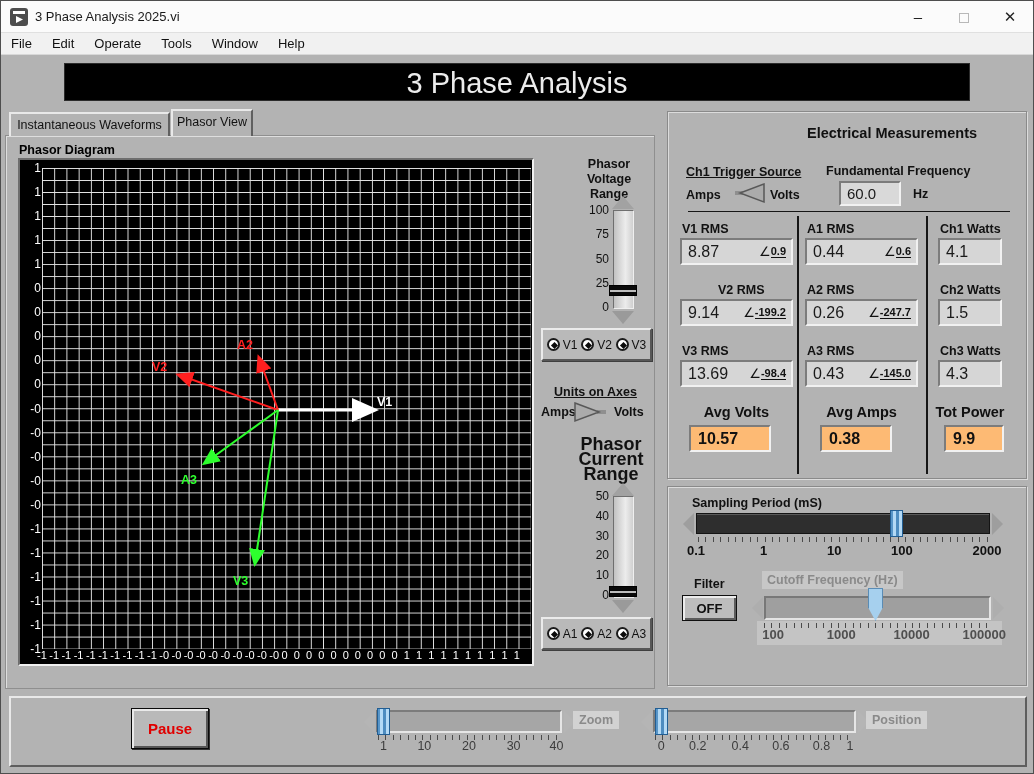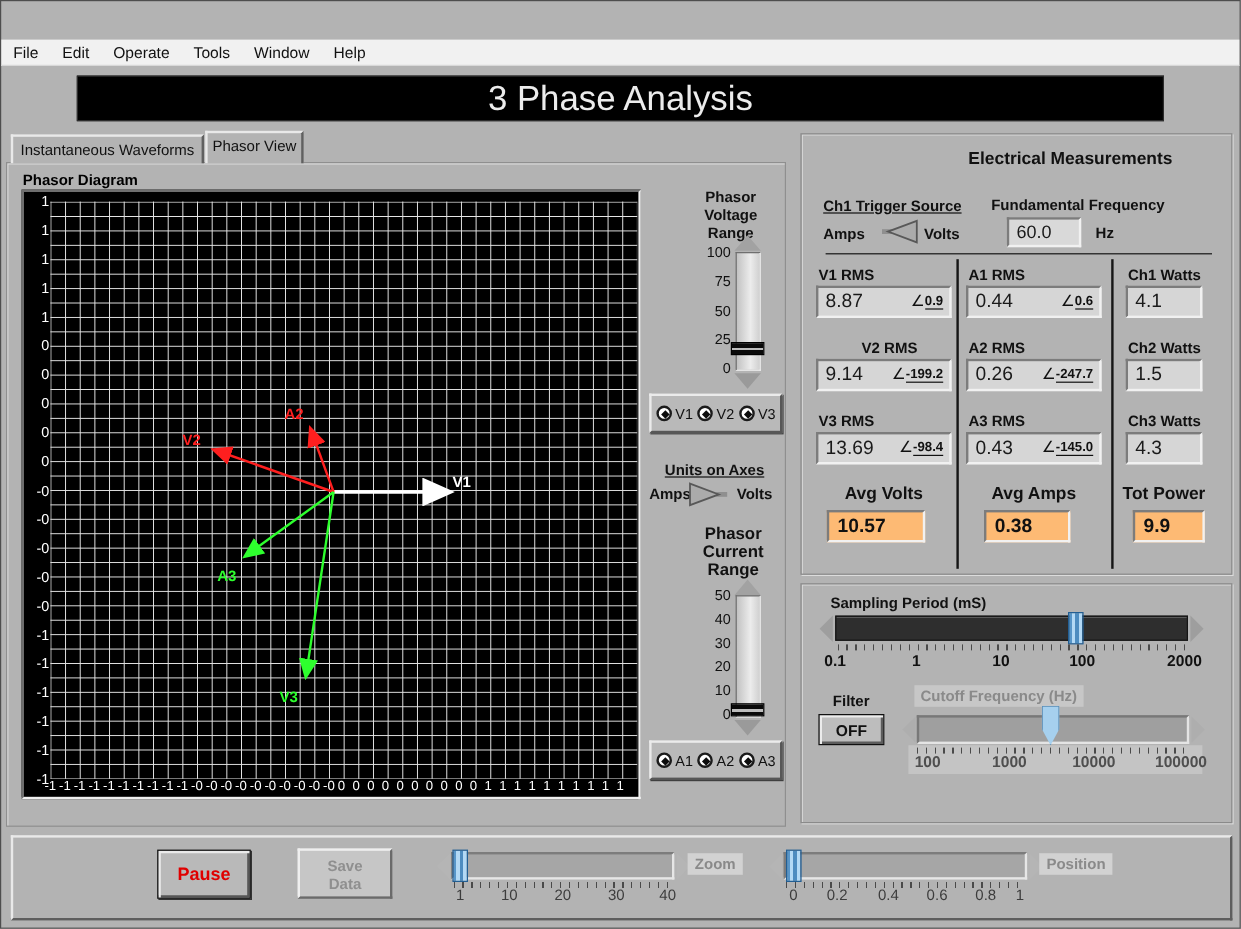--- a/index.html
+++ b/index.html
@@ -39,21 +39,21 @@
   .ylab{position:absolute;left:2px;width:19px;text-align:right;font-size:12px;color:#fff;line-height:14px;}
   .xlab{position:absolute;font-size:11px;color:#fff;white-space:nowrap;}
   #grid{position:absolute;left:22px;top:8px;width:489px;height:481px;
     background-image:linear-gradient(to right,#e4e4e4 1px,transparent 1px),
                      linear-gradient(to bottom,#e4e4e4 1px,transparent 1px);
     background-size:12.225px 12.03px;}
   #vectors{position:absolute;left:0;top:0;}
 
   
   #vr-label{position:absolute;left:572px;top:156px;width:72px;text-align:center;font-size:12.5px;font-weight:700;color:#111;line-height:15px;}
-  #cr-label{position:absolute;left:572px;top:436px;width:76px;text-align:center;font-size:14px;font-weight:700;color:#111;line-height:15px;}
+  #cr-label{position:absolute;left:572px;top:436px;width:76px;text-align:center;font-size:18px;font-weight:700;color:#111;line-height:15px;}
   .vticks{position:absolute;width:30px;}
   .vtick{position:absolute;right:0;width:30px;text-align:right;font-size:12px;color:#111;}
   .vtrack{position:absolute;left:612px;width:21px;background:linear-gradient(to right,#c2c2c2,#ececec 60%,#d0d0d0);
     border:1px solid;border-color:#6f6f6f #efefef #efefef #6f6f6f;}
   .vthumb{position:absolute;left:608px;width:28px;height:11px;
     background:linear-gradient(#0a0a0a 0 4px,#bdbdbd 4px 6px,#0a0a0a 6px 100%);border:1px solid #000;}
   .tri-up{position:absolute;width:0;height:0;border-left:11px solid transparent;border-right:11px solid transparent;border-bottom:13px solid #a2a2a2;}
   .tri-down{position:absolute;width:0;height:0;border-left:11px solid transparent;border-right:11px solid transparent;border-top:13px solid #9a9a9a;}
 
   .radio-box{position:absolute;left:540px;width:111px;height:33px;background:#b9b9b9;
@@ -129,20 +129,32 @@
   #pos-scale{position:absolute;left:642px;top:41px;width:203px;height:15px;font-size:12.5px;color:#3c3c3c;}
   .slider-tag{position:absolute;top:13px;background:#d2d2d2;color:#8a8a8a;font-size:12.5px;font-weight:700;padding:2px 6px;}
   #zoom-tag{left:562px;} #pos-tag{left:855px;}
   .scale-strip{position:absolute;background:#c6c6c6;}
 </style>
 </head>
 <body>
 
 <div id="app">
 
+  <div id="titlebar">
+    <div id="appicon">
+      <svg width="18" height="18">
+          <rect x="3" y="3" width="12" height="3" fill="#fff"></rect>
+          <path d="M6 8 L13 11.5 L6 15 Z" fill="#fff"></path>
+        </svg>
+    </div>
+    <span id="wtitle">3 Phase Analysis 2025.vi</span>
+    <span class="wbtn" id="minbtn">–</span>
+    <span class="wbtn" id="maxbtn"><span id="maxbox"></span></span>
+    <span class="wbtn" id="closebtn">✕</span>
+  </div>
 
   <div id="menubar"><div class="menu-item">File</div><div class="menu-item">Edit</div><div class="menu-item">Operate</div><div class="menu-item">Tools</div><div class="menu-item">Window</div><div class="menu-item">Help</div></div>
 
   <div id="banner">3 Phase Analysis</div>
 
   <div id="tabstrip"></div>
   <div id="tabpage"></div>
 
   <div id="plot-title">Phasor Diagram</div>
   <div id="plot">
@@ -428,24 +440,20 @@
     <div class="hscale" id="cut-scale">
         <span class="sclab" style="left: 9.08px;">100</span>
         <span class="sclab" style="left: 77.18px;">1000</span>
         <span class="sclab" style="left: 147.55px;">10000</span>
         <span class="sclab" style="left: 220.19px;">100000</span>
       </div>
   </div>
 
   <div id="footer">
     <div id="pause-btn">Pause</div>
-    <div id="save-btn">
-      <div>Save</div>
-      <div>Data</div>
-    </div>
     <div class="tri-left" style="left:353px;top:13px;border-right-color:#b5b5b5;"></div>
     <div class="dim-track" id="zoom-track"></div>
     <div class="tri-right" style="left:553px;top:13px;border-left-color:#b5b5b5;"></div>
     <div class="bluethumb" style="left:366px;top:10px;"></div>
     <div class="hticks" style="left:367px;top:37px;width:182px;"></div>
     <div class="hscale" id="zoom-scale">
         <span class="sclab" style="left: 7.44px;">1</span>
         <span class="sclab" style="left: 48.36px;">10</span>
         <span class="sclab" style="left: 93px;">20</span>
         <span class="sclab" style="left: 137.64px;">30</span>

